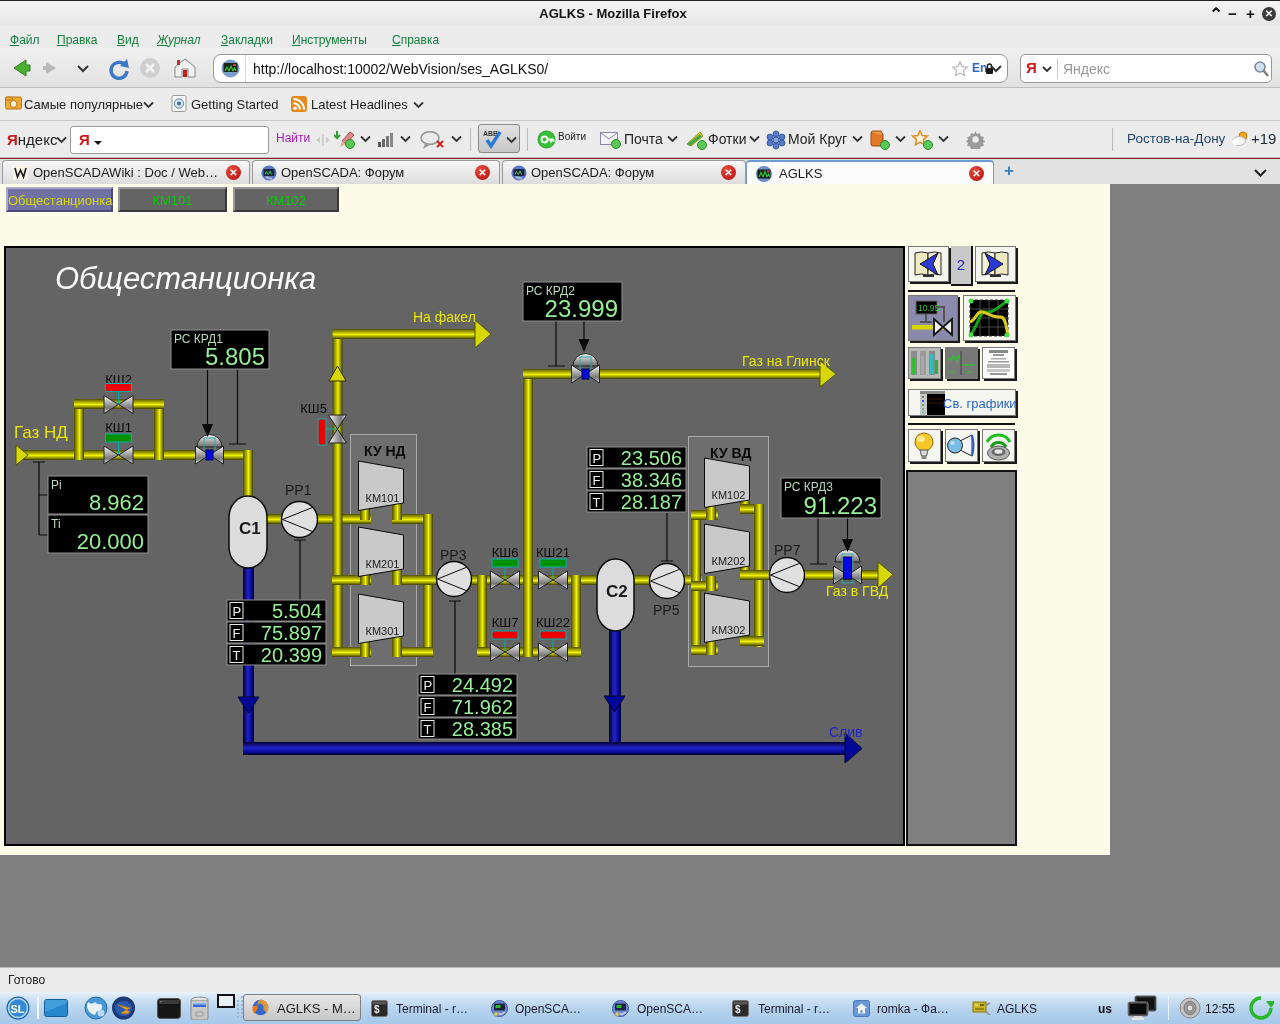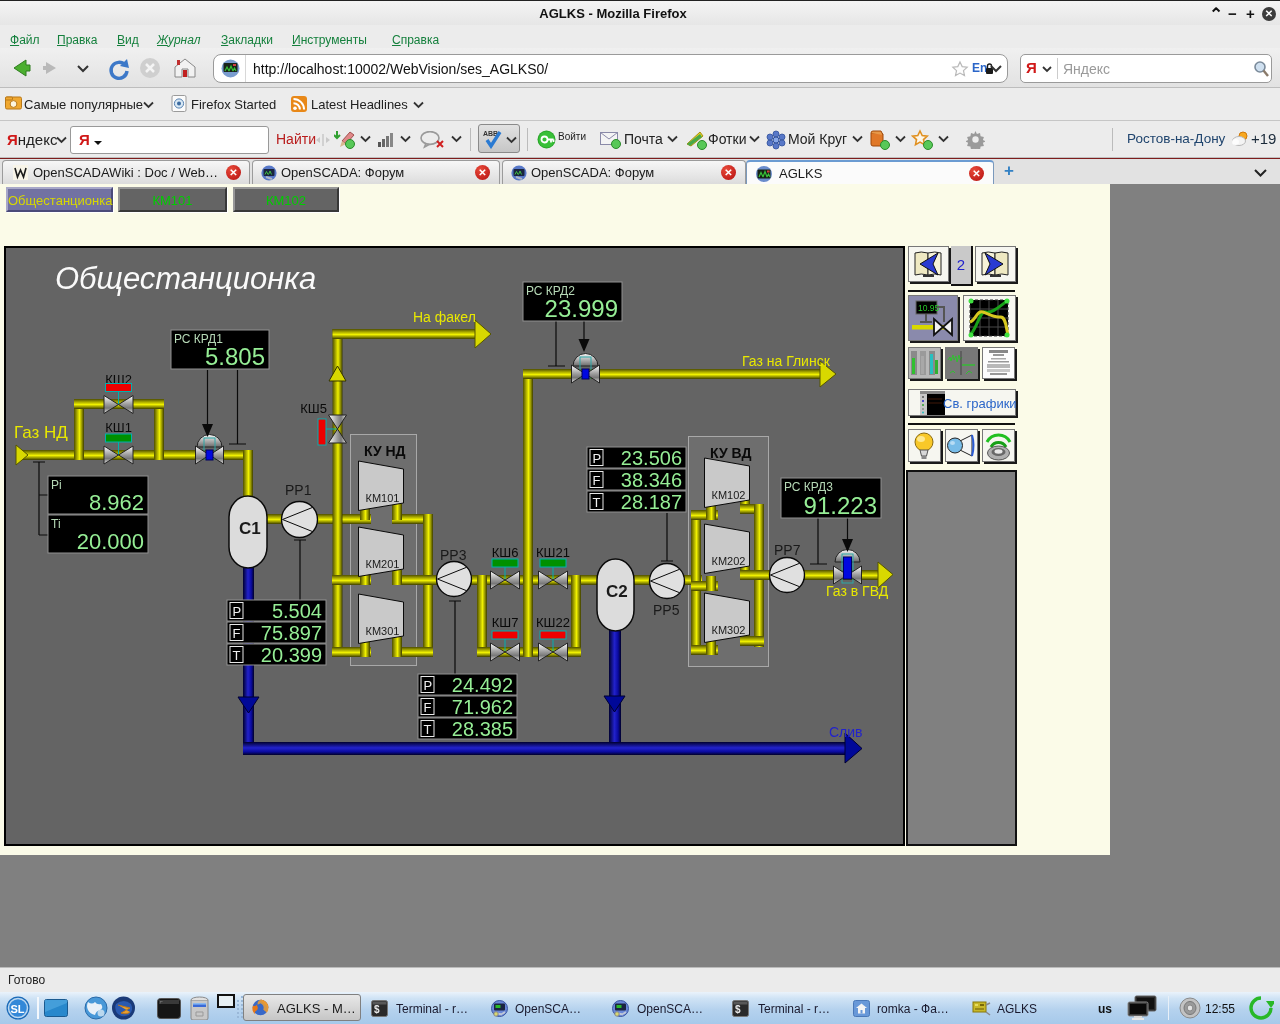--- a/index.html
+++ b/index.html
@@ -123,21 +123,21 @@
   </svg>
   <span class="lbl" style="left:24px;">Самые популярные</span>
   <svg class="abs" style="left:142px; top:13px;" width="13" height="9">
       <path d="M2 1.5 l4.5 4.5 l4.5 -4.5" fill="none" stroke="#333" stroke-width="1.8"></path>
     </svg>
   <svg class="abs" style="left:171px; top:7px;" width="16" height="17" viewBox="0 0 16 17">
     <rect x="1" y="0.5" width="14" height="16" rx="1.5" fill="#fbfbfb" stroke="#9a9a9a"></rect>
     <circle cx="8" cy="8.5" r="4.6" fill="#d8e8f4" stroke="#5580b0"></circle>
     <circle cx="8" cy="8.5" r="2" fill="#3a6aa0"></circle>
   </svg>
-  <span class="lbl" style="left:191px;">Firefox Started</span>
+  <span class="lbl" style="left:191px;">Getting Started</span>
   <svg class="abs" style="left:291px; top:8px;" width="16" height="16" viewBox="0 0 16 16">
     <rect width="16" height="16" rx="3" fill="#e88818"></rect>
     <circle cx="4" cy="12.2" r="1.8" fill="#fff"></circle>
     <path d="M2.5 7.2 a6.4 6.4 0 0 1 6.4 6.4 M2.5 3 a10.6 10.6 0 0 1 10.6 10.6" fill="none" stroke="#fff" stroke-width="2"></path>
   </svg>
   <span class="lbl" style="left:311px;">Latest Headlines</span>
   <svg class="abs" style="left:412px; top:13px;" width="13" height="9">
       <path d="M2 1.5 l4.5 4.5 l4.5 -4.5" fill="none" stroke="#333" stroke-width="1.8"></path>
     </svg>
 </div>
@@ -146,21 +146,21 @@
   <span class="abs" style="left:7px; top:10px; font-size:15px;"><b style="color:#d01818;">Я</b>ндекс</span>
   <svg class="abs" style="left:55px; top:15px;" width="13" height="9">
       <path d="M2 1.5 l4.5 4.5 l4.5 -4.5" fill="none" stroke="#333" stroke-width="1.8"></path>
     </svg>
   <div class="abs" id="yfield">
     <div class="abs" style="left:8px; top:4px; font-size:15px; font-weight:bold; color:#d01818;">Я</div>
     <svg class="abs" style="left:22px; top:13px;" width="10" height="7">
         <path d="M1 1 l4 4 l4 -4" fill="#111"></path>
       </svg>
   </div>
-  <span class="abs" style="left:276px; top:10px; font-size:14px; color:#b91c1c;">Найти</span>
+  <span class="abs" style="left:276px; top:10px; font-size:12px; color:#a21caf;">Найти</span>
   <svg class="abs" style="left:316px; top:12px;" width="14" height="14" viewBox="0 0 14 14">
       <path d="M0 7 l4 -3 v6 Z M14 7 l-4 -3 v6 Z" fill="#c9c9c9"></path>
       <line x1="7" y1="1" x2="7" y2="13" stroke="#c9c9c9" stroke-width="1.5"></line>
     </svg>
   <svg class="abs" style="left:334px; top:8px;" width="22" height="20" viewBox="0 0 22 20">
     <path d="M8 12 L16 3 L20 6 L12 15 Z" fill="#e08888" stroke="#a05050"></path>
     <path d="M8 12 l-2 6 l6 -3 Z" fill="#d8b890"></path>
     <path d="M3 2 v7 M0 6 l3 3 l3 -3" stroke="#30a030" stroke-width="2" fill="none"></path>
     <circle cx="16" cy="15" r="4.5" fill="#58c858" stroke="#2a8a2a"></circle>
   </svg>

